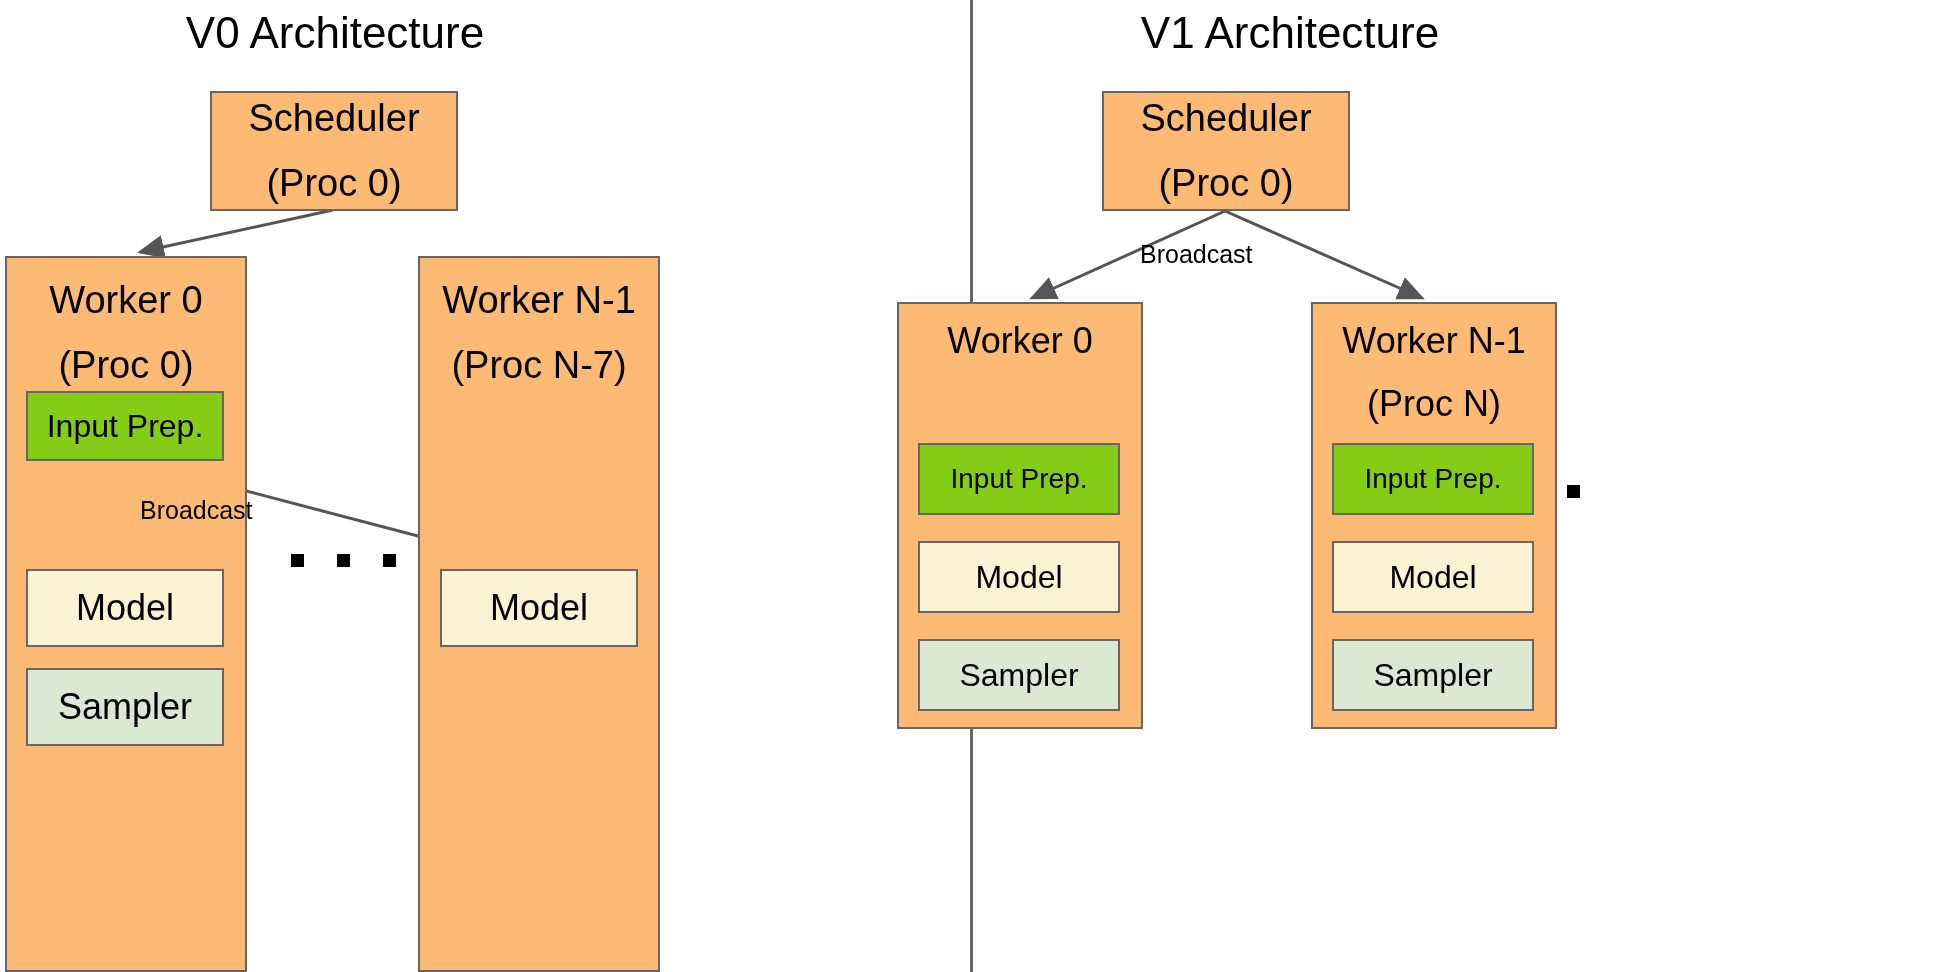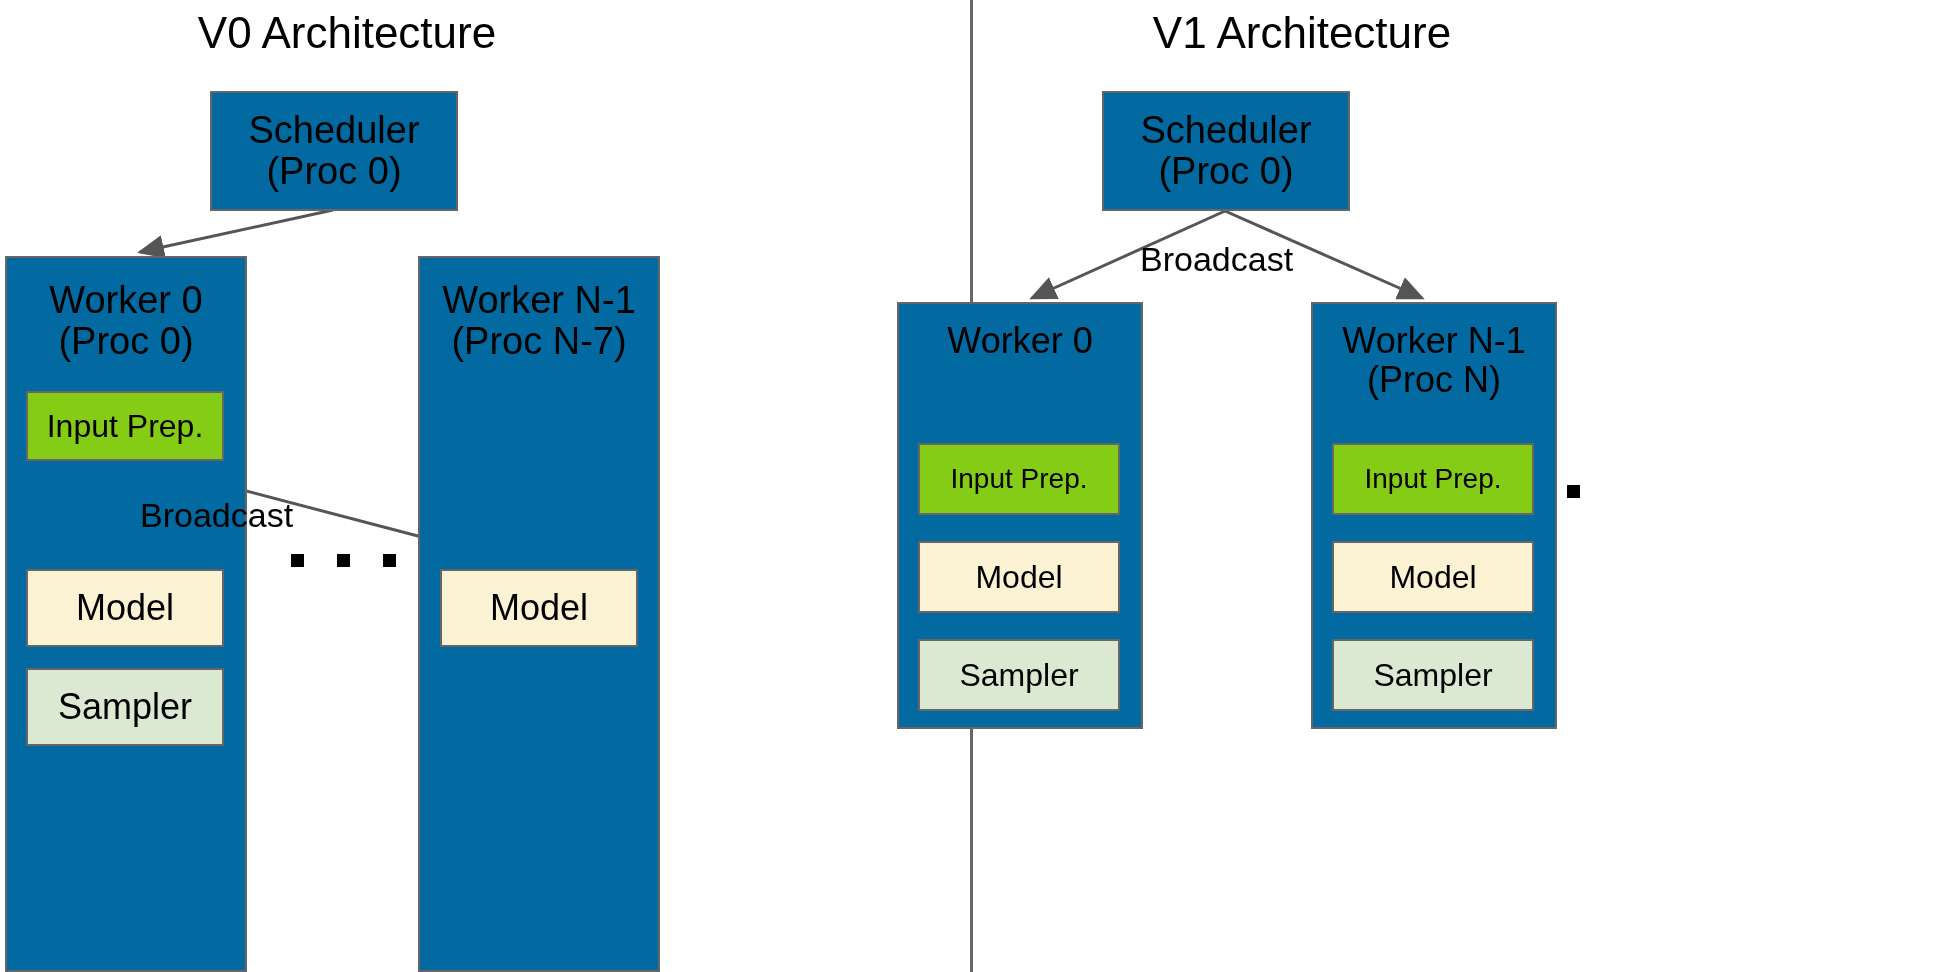--- a/index.html
+++ b/index.html
@@ -28,23 +28,24 @@
     border: 2px solid #666666;
     display: flex;
     flex-direction: column;
     align-items: center;
     justify-content: center;
     text-align: center;
     line-height: 1.08;
     color: #000;
   }
   .group-box {
-    background: #0369a1;
+    background: #fdba74;
     align-items: center;
     justify-content: flex-start;
+    gap: 24px;
   }
   .group-title {
     width: 100%;
     text-align: center;
     white-space: pre-line;
     color: #000;
   }
   .leaf {
     border: 2px solid #666666;
     box-sizing: border-box;
@@ -56,21 +57,20 @@
   .leaf-input  { background: #84cc16; }
   .leaf-model  { background: #fbf2d4; }
   .leaf-sampler{ background: #dbe8d2; }
 
   .panel-title {
     position: absolute;
     text-align: center;
     font-size: 44px;
     color: #000;
     white-space: nowrap;
-    margin-left: 12px;
   }
 
   .divider {
     position: absolute;
     background: #666666;
   }
 
   .ellipsis {
     position: absolute;
     display: flex;
@@ -84,21 +84,21 @@
   .dot {
     width: 13px;
     height: 13px;
     background: #000;
     display: inline-block;
   }
   .dot + .dot { margin-left: 33px; }
 
   .edge-label {
     position: absolute;
-    font-size: 34px;
+    font-size: 25px;
     color: #000;
     white-space: nowrap;
     background: transparent;
   }
 
   svg.edges {
     position: absolute;
     left: 0;
     top: 0;
     width: 1954px;

